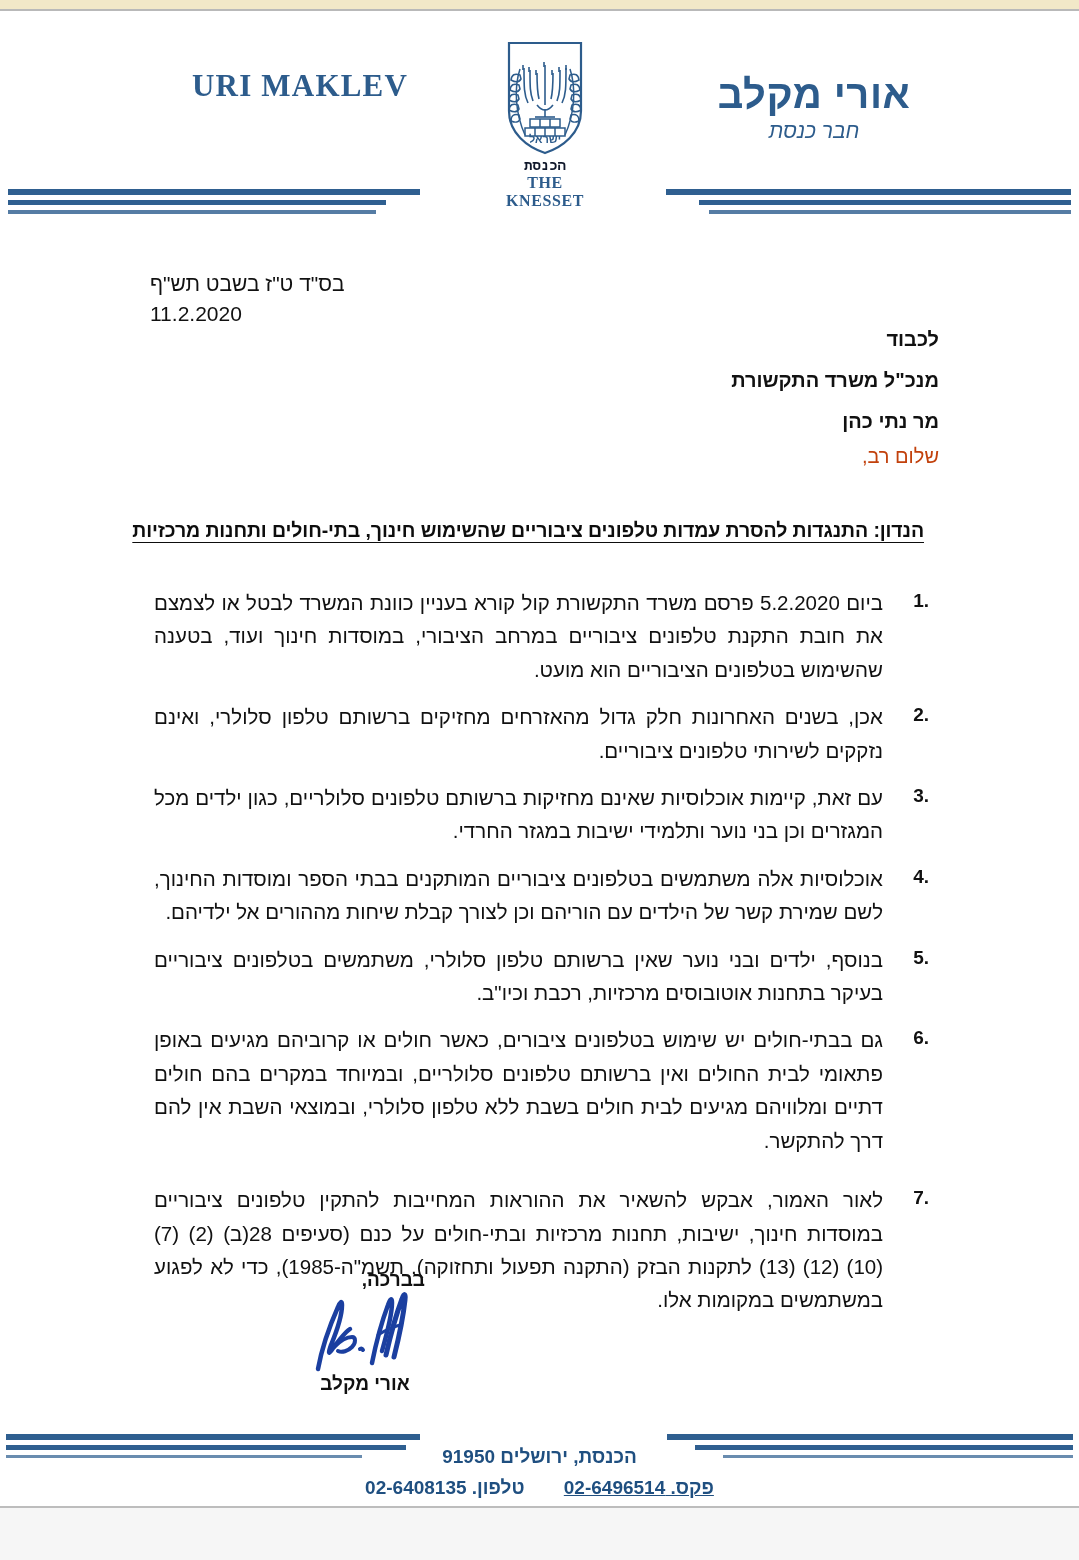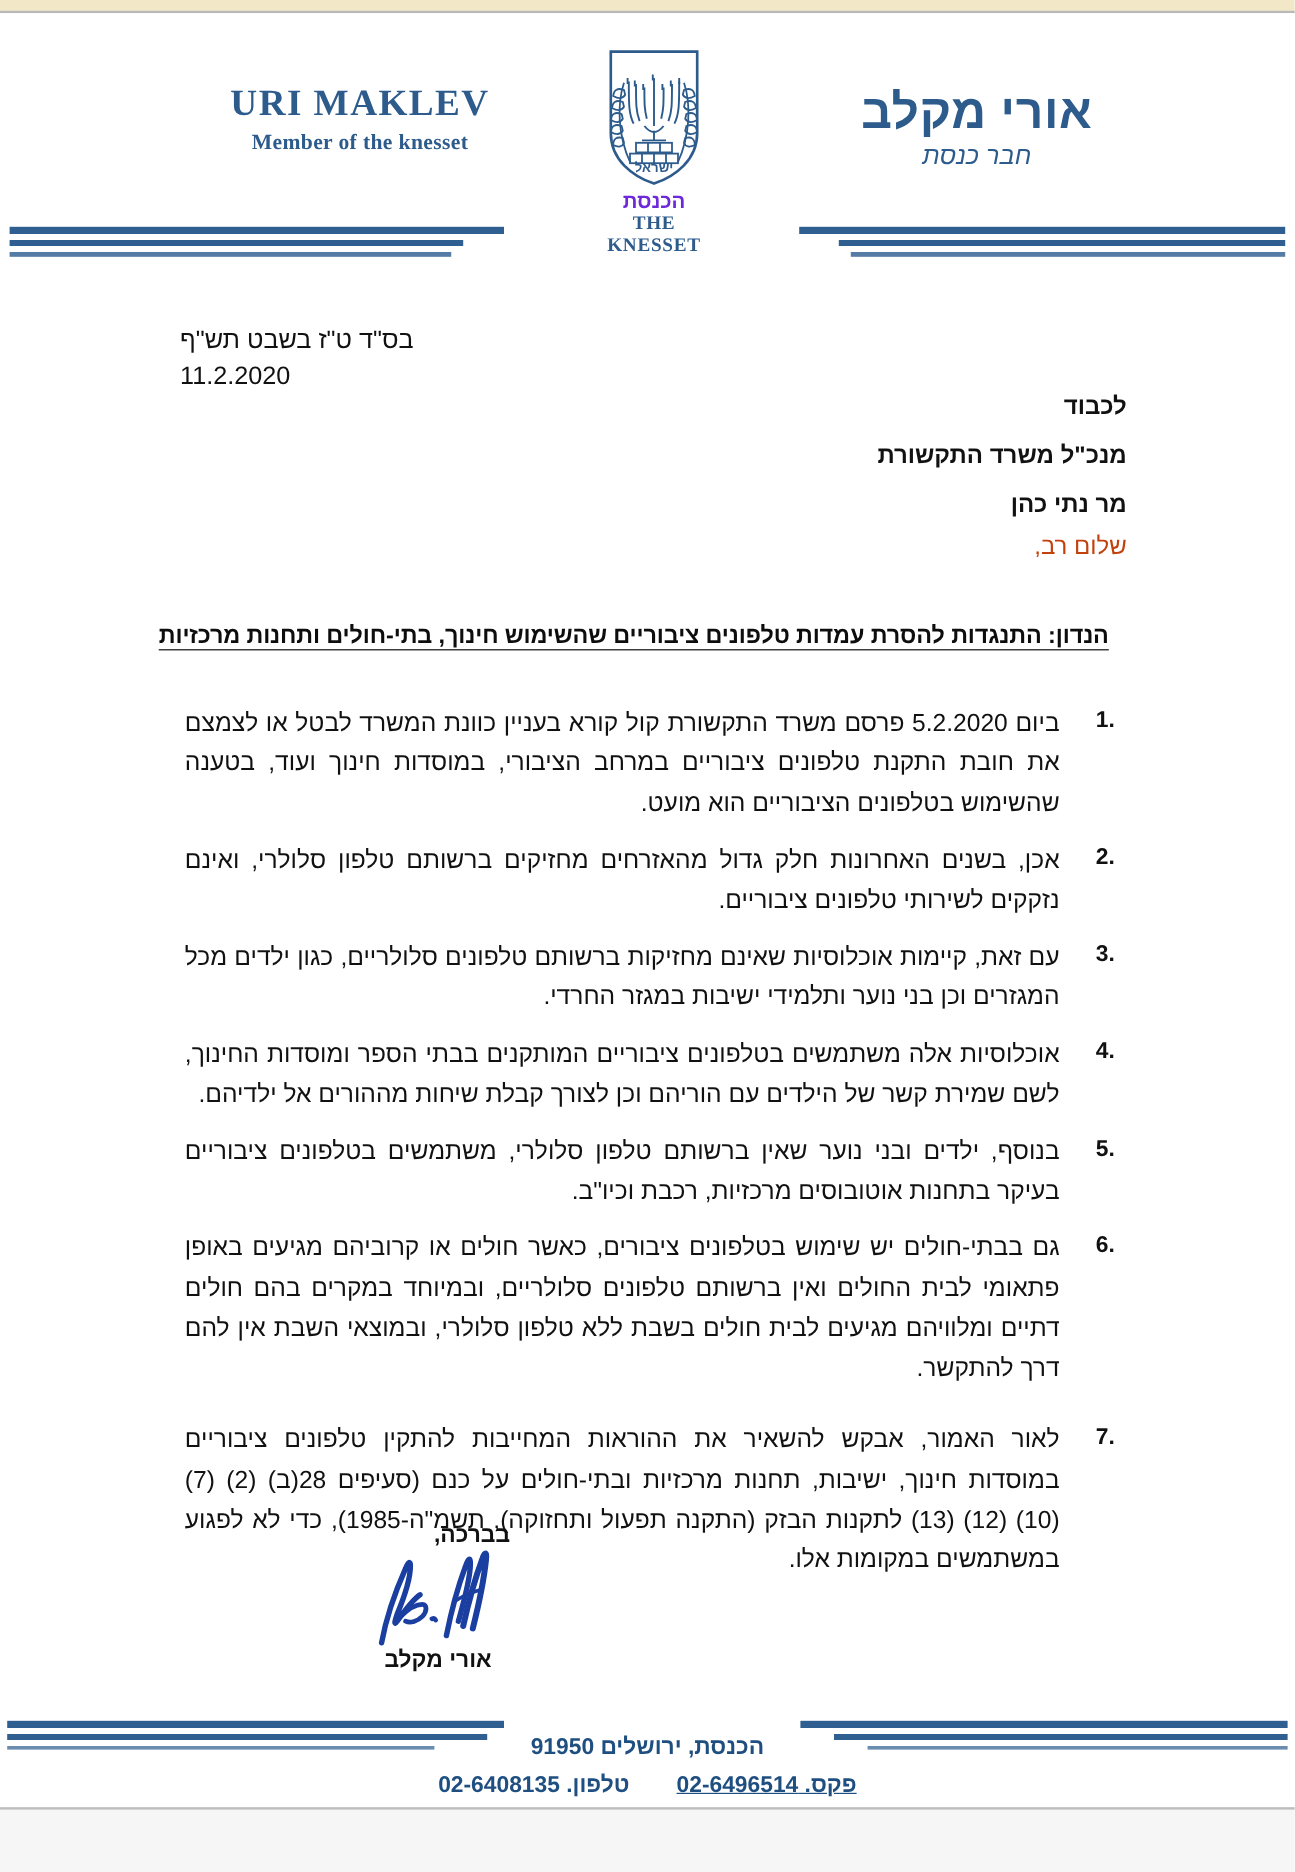--- a/index.html
+++ b/index.html
@@ -87,25 +87,26 @@
     width: 112px;
     text-align: center;
     color: #2d5c8c;
   }
   .emblem-wrap {
     width: 92px;
     height: 118px;
     margin: 0 auto;
   }
   .lh-center .knesset-he {
-    font-size: 17px;
+    font-size: 14px;
     font-weight: bold;
     margin-top: 1px;
     line-height: 1.15;
-    color: #6d28d9;
+    color: #0f172a;
+    font-family: Liberation Mono, monospace;
   }
   .lh-center .knesset-en {
     font-family: "Liberation Serif", "DejaVu Serif", serif;
     font-size: 16px;
     font-weight: bold;
     letter-spacing: 0.6px;
     direction: ltr;
     line-height: 1.15;
     color: #2d5c8c;
   }
@@ -303,21 +304,20 @@
 <div class="page">
 
   <div class="scan-top-strip"></div>
 
   <div class="sheet">
 
     <div class="letterhead">
 
       <div class="lh-left">
         <div class="name-en">URI MAKLEV</div>
-        <div class="role-en">Member of  the knesset</div>
       </div>
 
       <div class="lh-center">
         <div class="emblem-wrap">
           <svg viewBox="0 0 92 118" width="92" height="118" aria-hidden="true">
             <g fill="none" stroke="#2d5c8c" stroke-width="2.2">
               <path d="M10 4 H82 V72 C82 94 64 108 46 114 C28 108 10 94 10 72 Z"></path>
             </g>
             <g fill="none" stroke="#2d5c8c" stroke-width="1.6">
 

